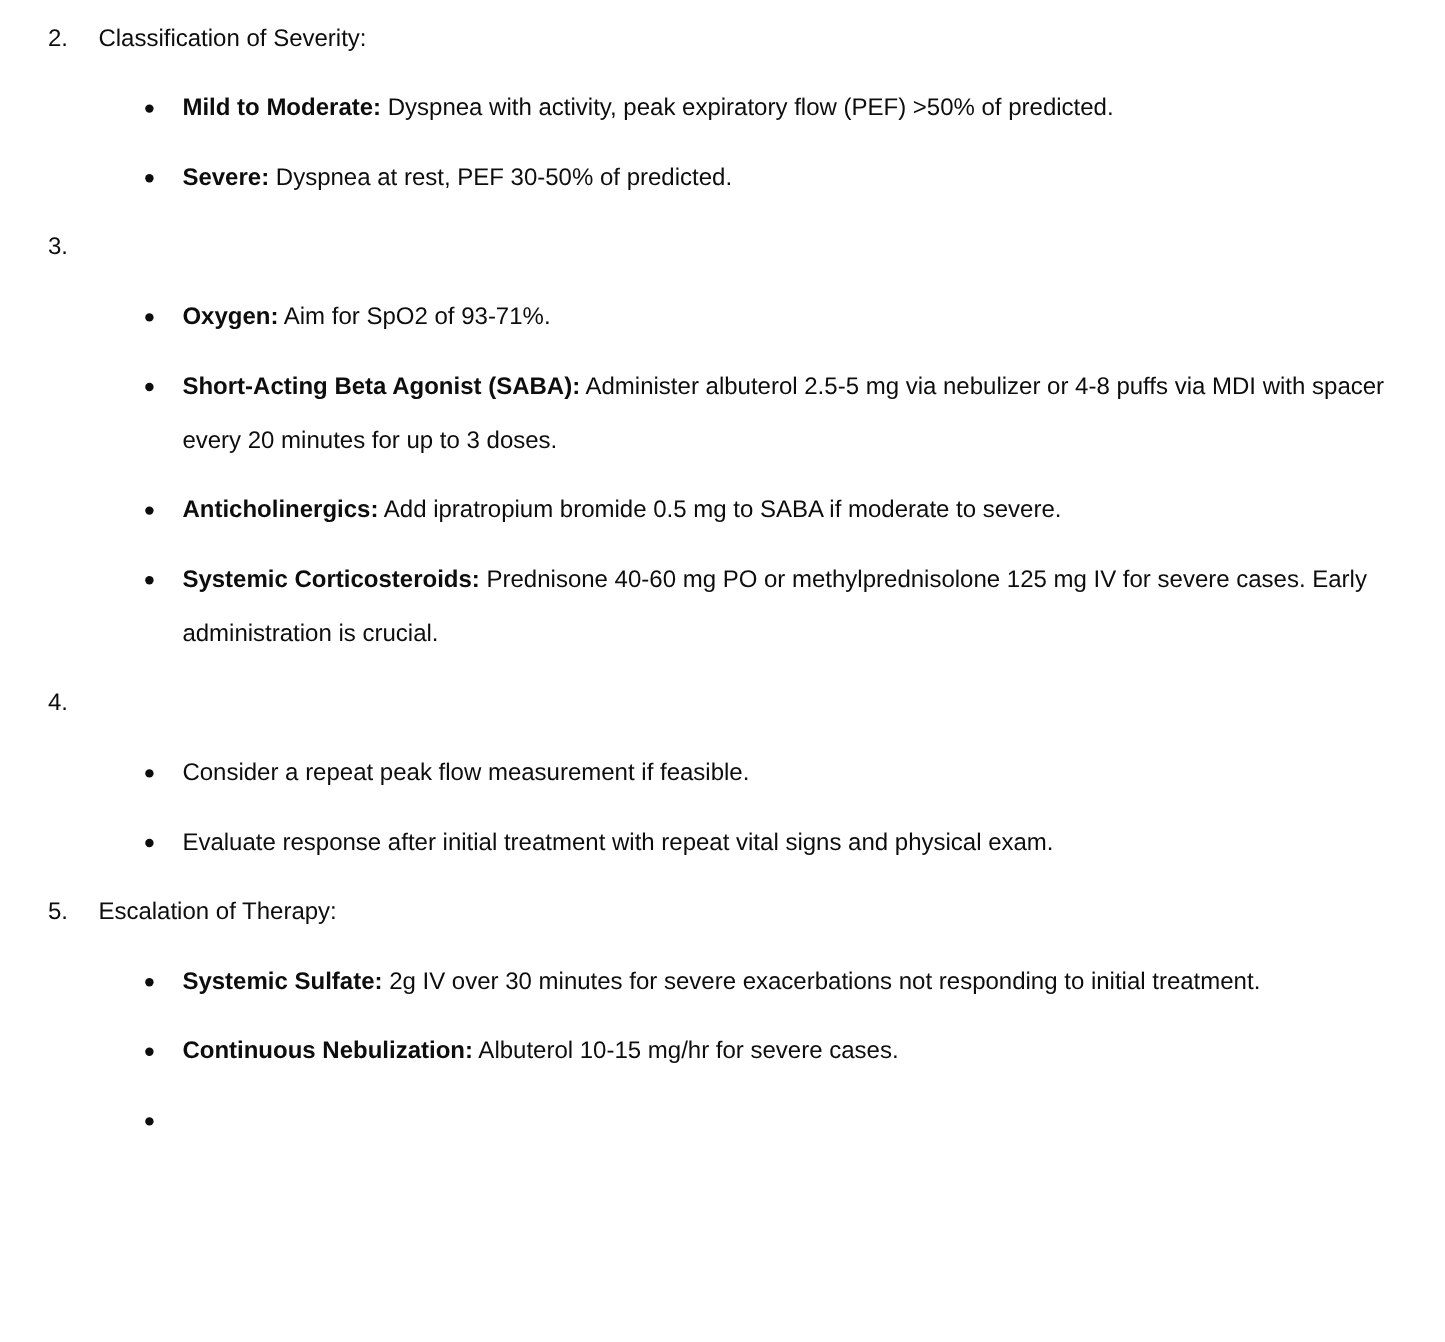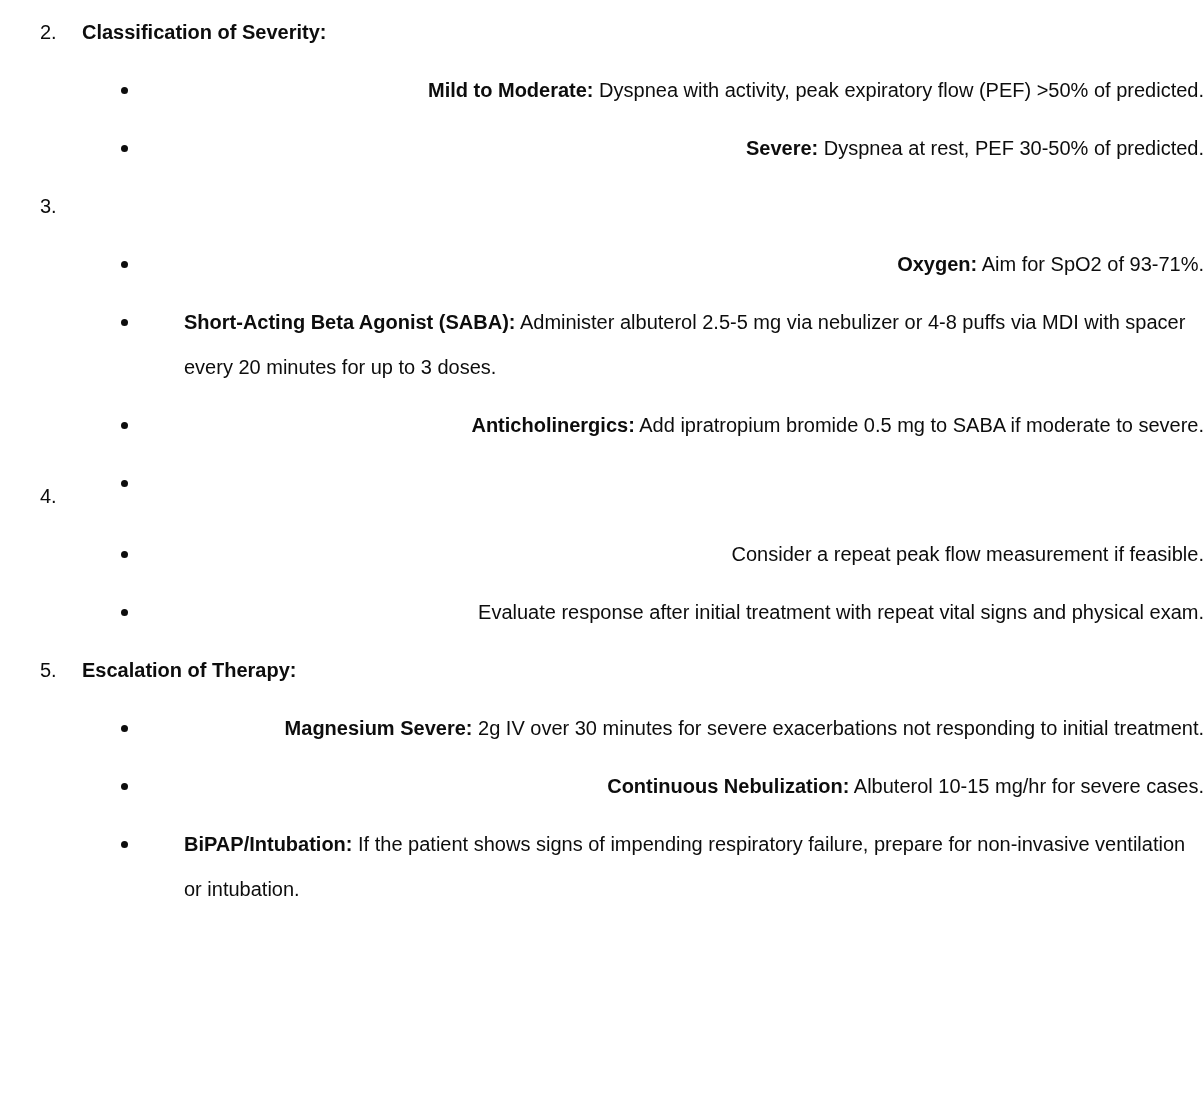--- a/index.html
+++ b/index.html
@@ -22,28 +22,27 @@
     display: flex;
     padding-left: 40px;
     margin: 0 0 13px 0;
   }
   .num {
     flex: none;
     width: 42px;
     font-weight: 400;
   }
   .item-title {
-    font-weight: 700;
+    font-weight: 400;
     text-align: center;
   }
   .bullet {
     display: flex;
     padding-left: 120px;
     margin: 0 0 13px 0;
-    justify-content: space-between;
   }
   .dot {
     flex: none;
     width: 32px;
     position: relative;
   }
   .dot::before {
     content: "";
     position: absolute;
     left: 1px;
@@ -94,20 +93,21 @@
           <div class="bullet">
             <span class="dot"></span>
             <p class="bullet-text-block"><strong>Short-Acting Beta Agonist (SABA):</strong> <span>Administer albuterol 2.5-5 mg via nebulizer or 4-8 puffs via MDI with spacer every 20 minutes for up to 3 doses.</span></p>
           </div>
           <div class="bullet">
             <span class="dot"></span>
             <p class="bullet-text-block"><strong>Anticholinergics:</strong> <span>Add ipratropium bromide 0.5 mg to SABA if moderate to severe.</span></p>
           </div>
           <div class="bullet">
             <span class="dot"></span>
+            <p class="bullet-text-block"><strong>Systemic Corticosteroids:</strong> <span>Prednisone 40-60 mg PO or methylprednisolone 125 mg IV for severe cases. Early administration is crucial.</span></p>
           </div>
         </div>
       </div>
       <div class="num-item">
         <div class="num-row">
           <span class="num">4.</span>
         </div>
         <div class="bullet-list">
           <div class="bullet">
             <span class="dot"></span>
@@ -120,26 +120,25 @@
         </div>
       </div>
       <div class="num-item">
         <div class="num-row">
           <span class="num">5.</span>
           <span class="item-title">Escalation of Therapy:</span>
         </div>
         <div class="bullet-list">
           <div class="bullet">
             <span class="dot"></span>
-            <p class="bullet-text-block"><strong>Magnesium Severe:</strong> <span>2g IV over 30 minutes for severe exacerbations not responding to initial treatment.</span></p>
+            <p class="bullet-text-block"><strong>Systemic Sulfate:</strong> <span>2g IV over 30 minutes for severe exacerbations not responding to initial treatment.</span></p>
           </div>
           <div class="bullet">
             <span class="dot"></span>
             <p class="bullet-text-block"><strong>Continuous Nebulization:</strong> <span>Albuterol 10-15 mg/hr for severe cases.</span></p>
           </div>
           <div class="bullet">
             <span class="dot"></span>
-            <p class="bullet-text-block"><strong>BiPAP/Intubation:</strong> <span>If the patient shows signs of impending respiratory failure, prepare for non-invasive ventilation or intubation.</span></p>
           </div>
         </div>
       </div>
     </div>
 </div>
 
 </body></html>

